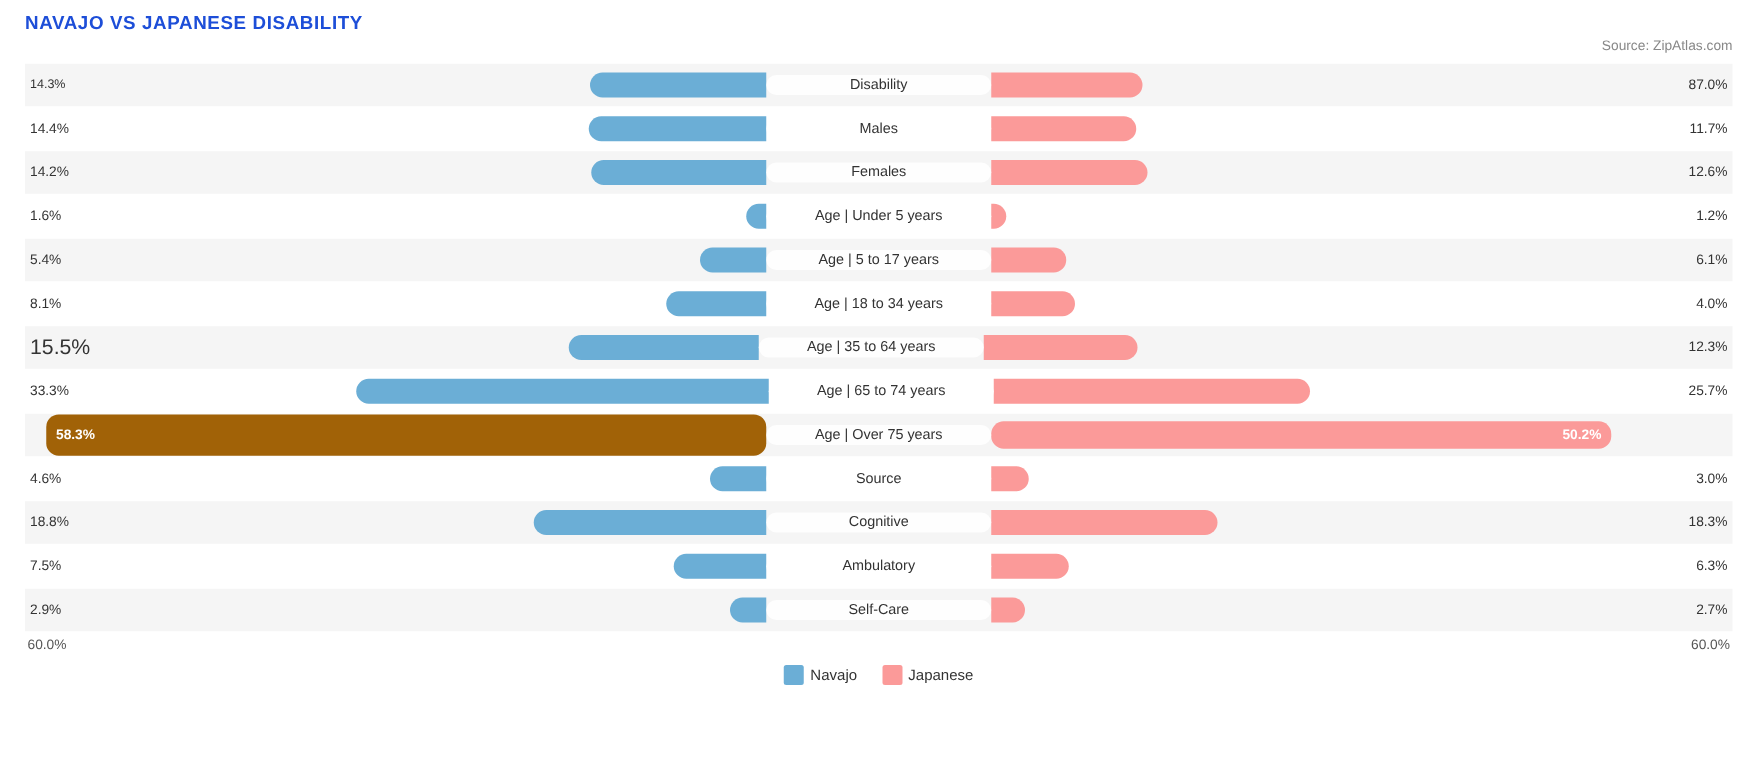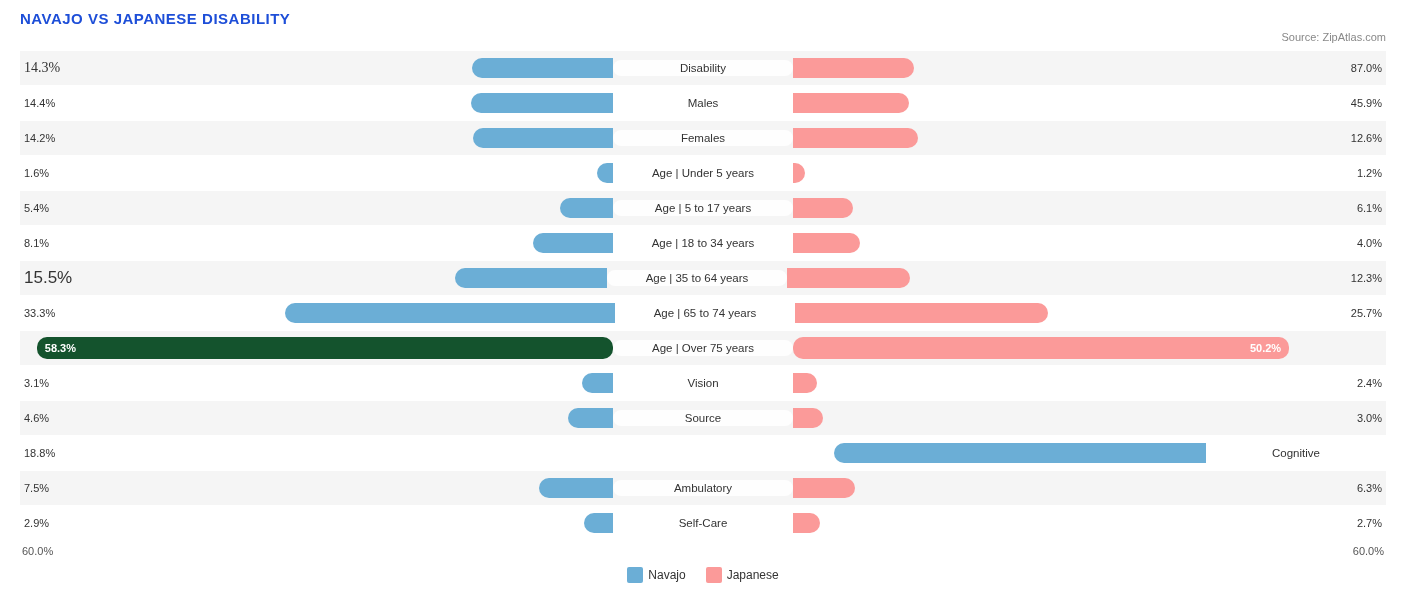--- a/index.html
+++ b/index.html
@@ -125,40 +125,40 @@
 </head>
 <body>
 
 <div class="chart-title">NAVAJO VS JAPANESE DISABILITY</div>
 <div class="source">Source: ZipAtlas.com</div>
 
 <div class="chart-area" id="chart-area">
     <div class="bar-row">
       <div class="bar-container">
         <div class="left-section" style="position:relative; padding-right: 0;">
-          <span style="position:absolute; left:4px; top:50%; transform:translateY(-50%); font-size:14px; color:#333; white-space:nowrap; z-index:3;font-family:Liberation Serif, serif;">14.3%</span>
+          <span style="position:absolute; left:4px; top:50%; transform:translateY(-50%); font-size:10px; color:#333; white-space:nowrap; z-index:3;">14.3%</span>
           <div style="width:23.83%; height:20px; background:#6baed6; border-radius:10px 0 0 10px; position:absolute; right:0; top:50%; transform:translateY(-50%);"></div>
         </div>
         <div class="center-label">Disability</div>
         <div class="right-section" style="position:relative; padding-left:0;">
           <div style="width:20.33%; height:20px; background:#fb9a99; border-radius:0 10px 10px 0; position:absolute; left:0; top:50%; transform:translateY(-50%);"></div>
           <span style="position:absolute; right:4px; top:50%; transform:translateY(-50%); font-size:11px; color:#333; white-space:nowrap; z-index:3;">87.0%</span>
         </div>
       </div>
     </div>
     <div class="bar-row">
       <div class="bar-container">
         <div class="left-section" style="position:relative; padding-right: 0;">
           <span style="position:absolute; left:4px; top:50%; transform:translateY(-50%); font-size:11px; color:#333; white-space:nowrap; z-index:3;">14.4%</span>
           <div style="width:24.00%; height:20px; background:#6baed6; border-radius:10px 0 0 10px; position:absolute; right:0; top:50%; transform:translateY(-50%);"></div>
         </div>
         <div class="center-label">Males</div>
         <div class="right-section" style="position:relative; padding-left:0;">
           <div style="width:19.50%; height:20px; background:#fb9a99; border-radius:0 10px 10px 0; position:absolute; left:0; top:50%; transform:translateY(-50%);"></div>
-          <span style="position:absolute; right:4px; top:50%; transform:translateY(-50%); font-size:11px; color:#333; white-space:nowrap; z-index:3;">45.9%</span>
+          <span style="position:absolute; right:4px; top:50%; transform:translateY(-50%); font-size:11px; color:#333; white-space:nowrap; z-index:3;">11.7%</span>
         </div>
       </div>
     </div>
     <div class="bar-row">
       <div class="bar-container">
         <div class="left-section" style="position:relative; padding-right: 0;">
           <span style="position:absolute; left:4px; top:50%; transform:translateY(-50%); font-size:11px; color:#333; white-space:nowrap; z-index:3;">14.2%</span>
           <div style="width:23.67%; height:20px; background:#6baed6; border-radius:10px 0 0 10px; position:absolute; right:0; top:50%; transform:translateY(-50%);"></div>
         </div>
         <div class="center-label">Females</div>
@@ -229,65 +229,56 @@
         <div class="center-label">Age | 65 to 74 years</div>
         <div class="right-section" style="position:relative; padding-left:0;">
           <div style="width:42.83%; height:20px; background:#fb9a99; border-radius:0 10px 10px 0; position:absolute; left:0; top:50%; transform:translateY(-50%);"></div>
           <span style="position:absolute; right:4px; top:50%; transform:translateY(-50%); font-size:11px; color:#333; white-space:nowrap; z-index:3;">25.7%</span>
         </div>
       </div>
     </div>
     <div class="bar-row">
       <div class="bar-container">
         <div class="left-section" style="position:relative;">
-          <div class="navajo-bar" style="width:97.17%; background:#14532d; border-radius:10px; height:22px; position:absolute; right:0; top:50%; transform:translateY(-50%);">
+          <div class="navajo-bar" style="width:97.17%; background:#a16207; border-radius:10px; height:33px; position:absolute; right:0; top:50%; transform:translateY(-50%);">
             <span style="position:absolute; left:8px; top:50%; transform:translateY(-50%); font-size:11px; color:#fff; font-weight:bold; white-space:nowrap;">58.3%</span>
           </div>
         </div>
         <div class="center-label">Age | Over 75 years</div>
         <div class="right-section" style="position:relative;">
           <div class="japanese-bar" style="width:83.67%; background:#fb9a99; border-radius:10px; height:22px; position:absolute; left:0; top:50%; transform:translateY(-50%);">
             <span style="position:absolute; right:8px; top:50%; transform:translateY(-50%); font-size:11px; color:#fff; font-weight:bold; white-space:nowrap;">50.2%</span>
           </div>
         </div>
       </div>
     </div>
     <div class="bar-row">
       <div class="bar-container">
         <div class="left-section" style="position:relative; padding-right: 0;">
-          <span style="position:absolute; left:4px; top:50%; transform:translateY(-50%); font-size:11px; color:#333; white-space:nowrap; z-index:3;">3.1%</span>
-          <div style="width:5.17%; height:20px; background:#6baed6; border-radius:10px 0 0 10px; position:absolute; right:0; top:50%; transform:translateY(-50%);"></div>
-        </div>
-        <div class="center-label">Vision</div>
-        <div class="right-section" style="position:relative; padding-left:0;">
-          <div style="width:4.00%; height:20px; background:#fb9a99; border-radius:0 10px 10px 0; position:absolute; left:0; top:50%; transform:translateY(-50%);"></div>
-          <span style="position:absolute; right:4px; top:50%; transform:translateY(-50%); font-size:11px; color:#333; white-space:nowrap; z-index:3;">2.4%</span>
-        </div>
-      </div>
-    </div>
-    <div class="bar-row">
-      <div class="bar-container">
-        <div class="left-section" style="position:relative; padding-right: 0;">
           <span style="position:absolute; left:4px; top:50%; transform:translateY(-50%); font-size:11px; color:#333; white-space:nowrap; z-index:3;">4.6%</span>
           <div style="width:7.67%; height:20px; background:#6baed6; border-radius:10px 0 0 10px; position:absolute; right:0; top:50%; transform:translateY(-50%);"></div>
         </div>
         <div class="center-label">Source</div>
         <div class="right-section" style="position:relative; padding-left:0;">
           <div style="width:5.00%; height:20px; background:#fb9a99; border-radius:0 10px 10px 0; position:absolute; left:0; top:50%; transform:translateY(-50%);"></div>
           <span style="position:absolute; right:4px; top:50%; transform:translateY(-50%); font-size:11px; color:#333; white-space:nowrap; z-index:3;">3.0%</span>
         </div>
       </div>
     </div>
     <div class="bar-row">
       <div class="bar-container">
         <div class="left-section" style="position:relative; padding-right: 0;">
           <span style="position:absolute; left:4px; top:50%; transform:translateY(-50%); font-size:11px; color:#333; white-space:nowrap; z-index:3;">18.8%</span>
           <div style="width:31.33%; height:20px; background:#6baed6; border-radius:10px 0 0 10px; position:absolute; right:0; top:50%; transform:translateY(-50%);"></div>
         </div>
         <div class="center-label">Cognitive</div>
+        <div class="right-section" style="position:relative; padding-left:0;">
+          <div style="width:30.50%; height:20px; background:#fb9a99; border-radius:0 10px 10px 0; position:absolute; left:0; top:50%; transform:translateY(-50%);"></div>
+          <span style="position:absolute; right:4px; top:50%; transform:translateY(-50%); font-size:11px; color:#333; white-space:nowrap; z-index:3;">18.3%</span>
+        </div>
       </div>
     </div>
     <div class="bar-row">
       <div class="bar-container">
         <div class="left-section" style="position:relative; padding-right: 0;">
           <span style="position:absolute; left:4px; top:50%; transform:translateY(-50%); font-size:11px; color:#333; white-space:nowrap; z-index:3;">7.5%</span>
           <div style="width:12.50%; height:20px; background:#6baed6; border-radius:10px 0 0 10px; position:absolute; right:0; top:50%; transform:translateY(-50%);"></div>
         </div>
         <div class="center-label">Ambulatory</div>
         <div class="right-section" style="position:relative; padding-left:0;">

